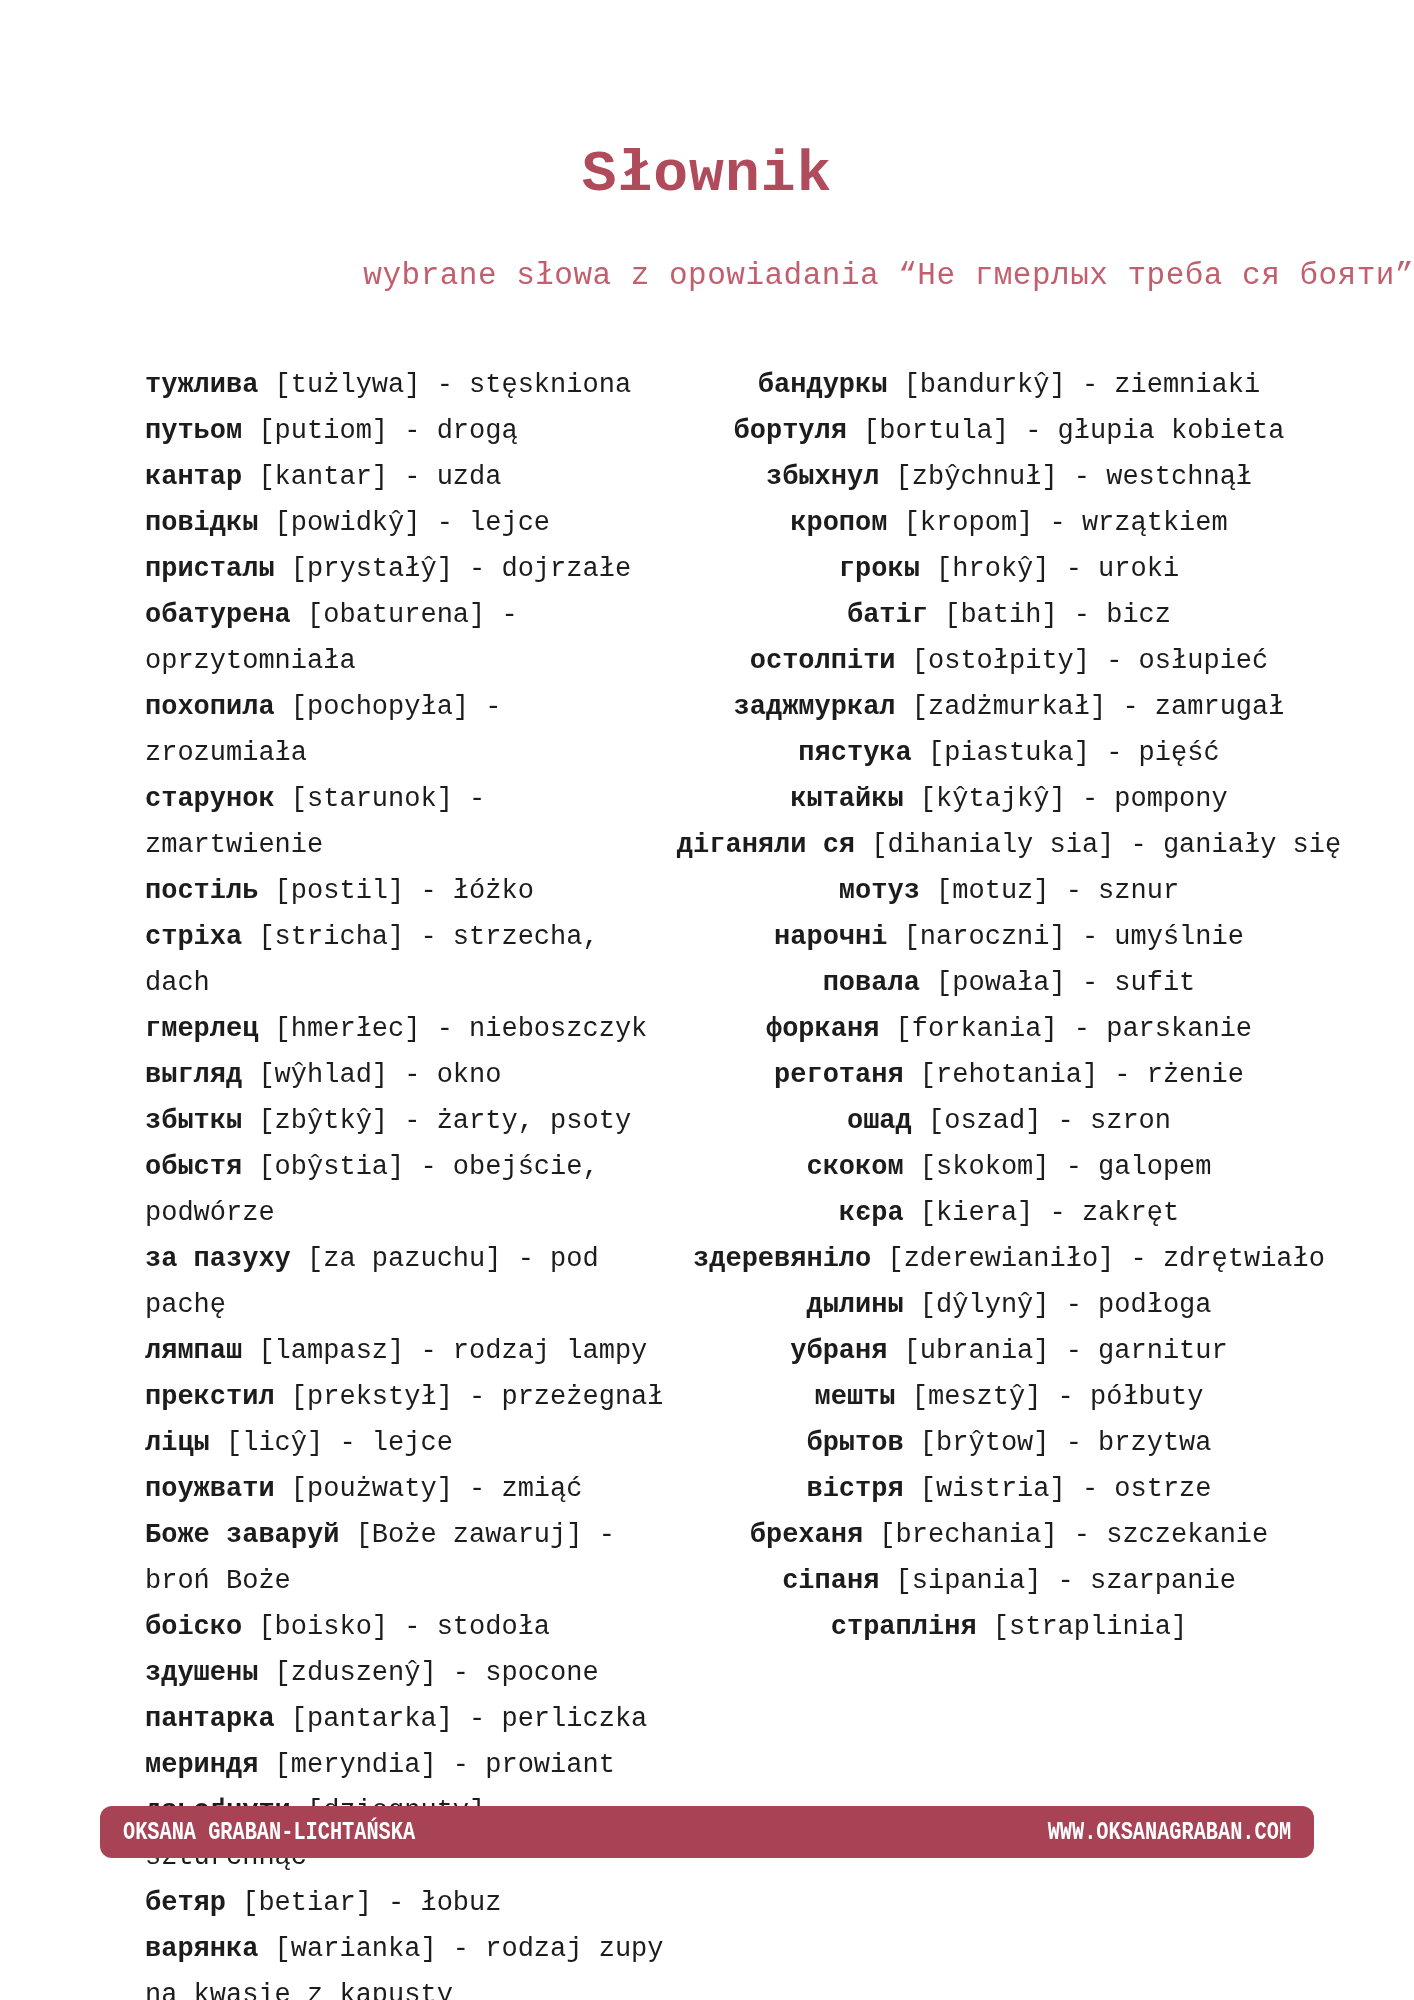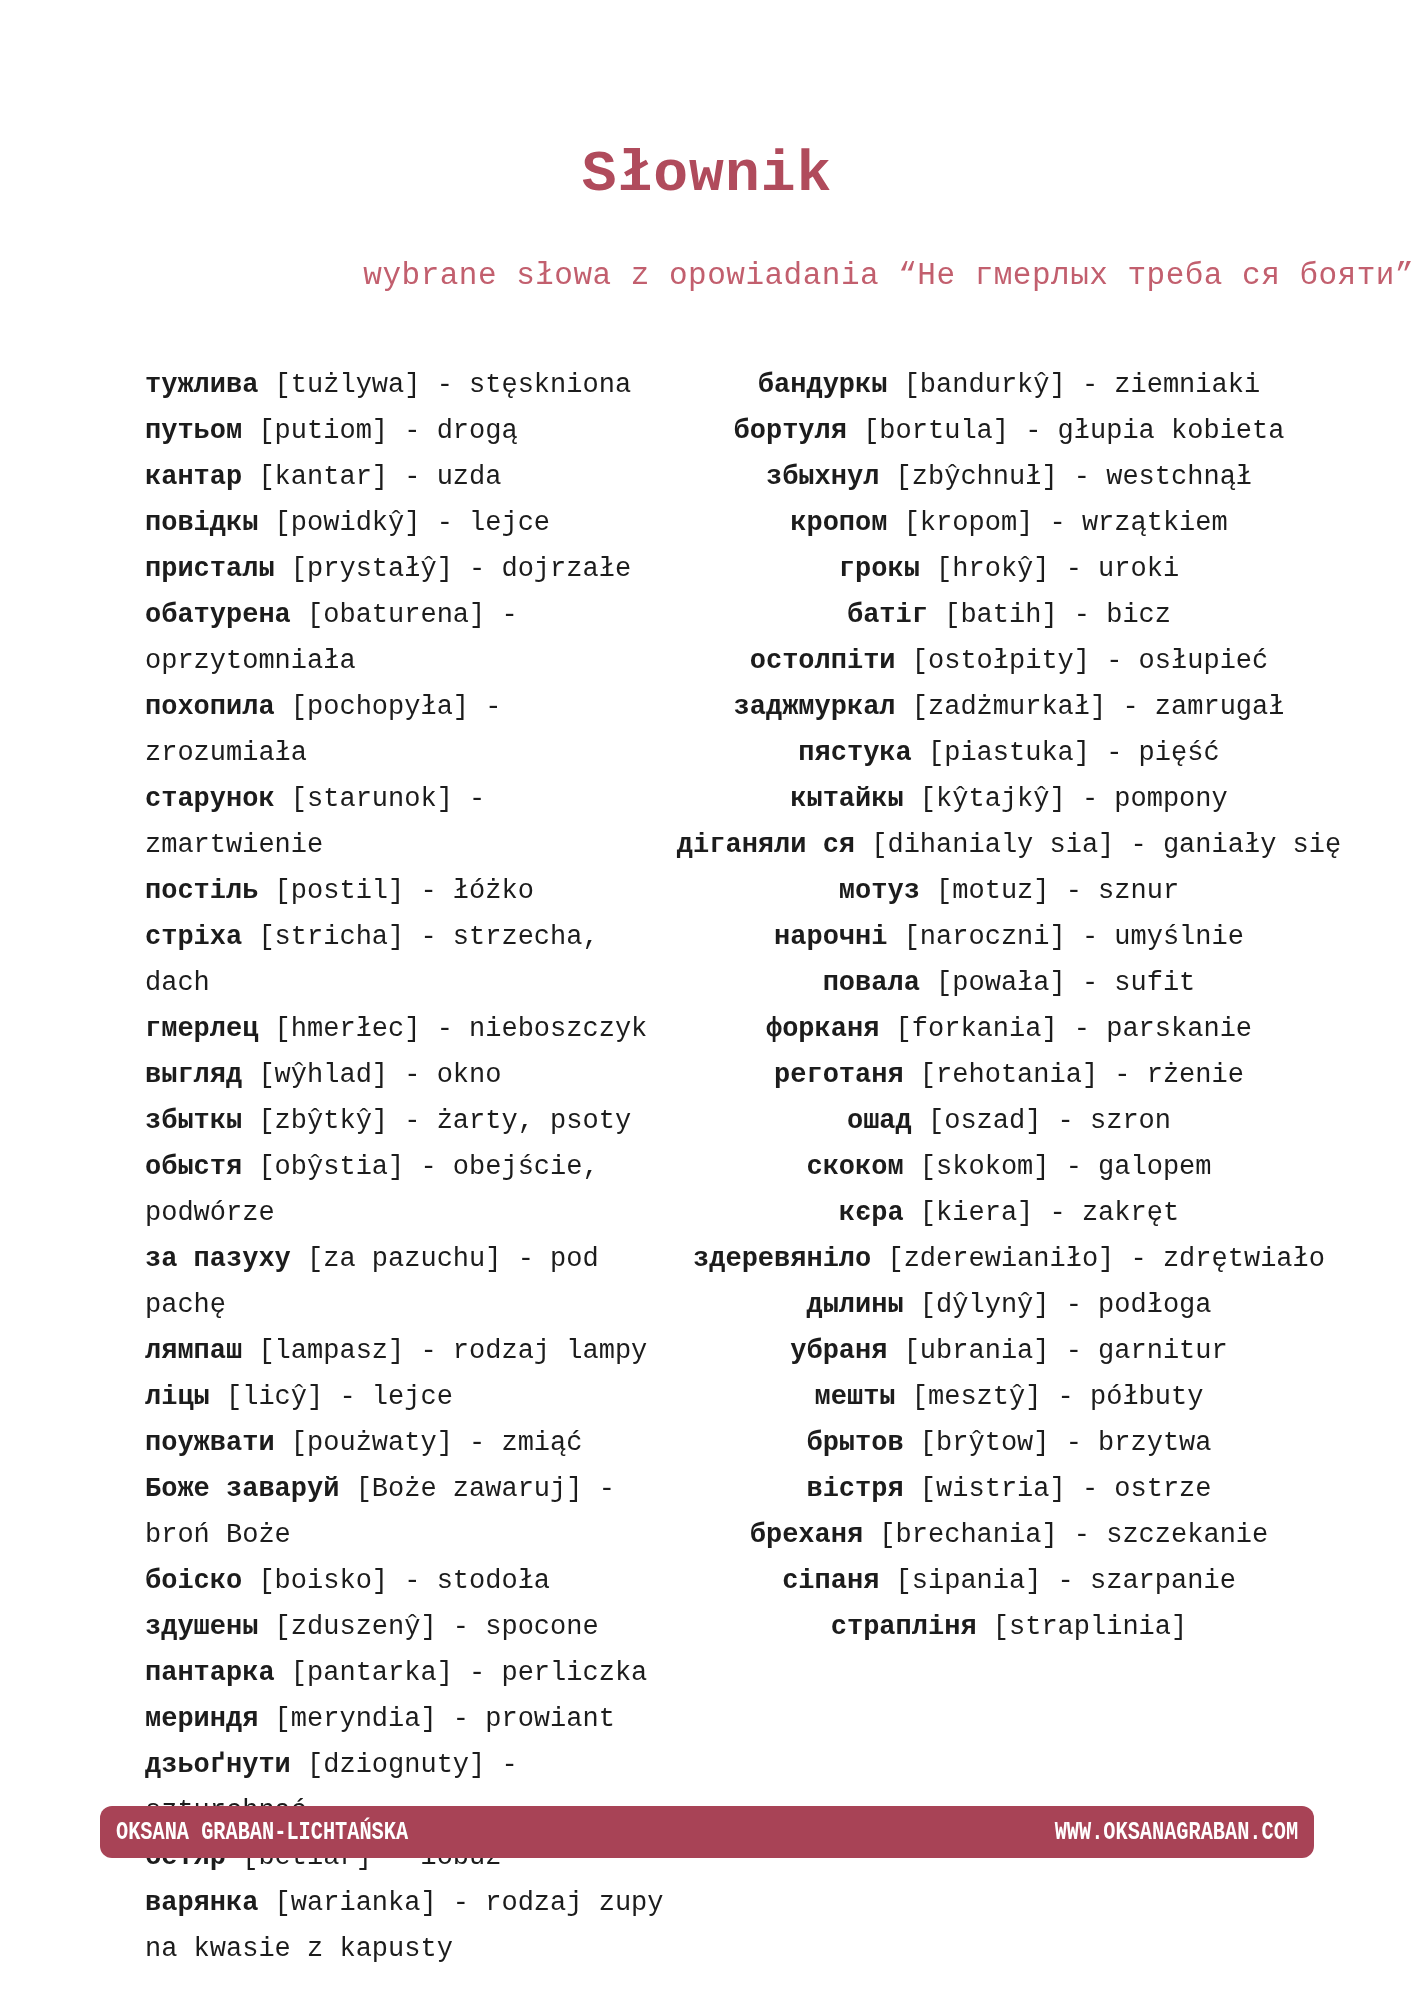--- a/index.html
+++ b/index.html
@@ -65,21 +65,21 @@
     position: absolute;
     top: 1806px;
     left: 100px;
     right: 100px;
     height: 52px;
     background: var(--footer-color, #a84356);
     border-radius: 12px;
     display: flex;
     align-items: center;
     justify-content: space-between;
-    padding: 0 16px;
+    padding: 0 23px;
     box-sizing: border-box;
   }
   .footer .ftext {
     color: #ffffff;
     font-weight: 700;
     font-size: 26px;
     letter-spacing: 0px;
     white-space: nowrap;
   }
   .footer .ftext.left  { transform: scaleX(0.78); transform-origin: left center; }
@@ -105,20 +105,21 @@
         <div class="entry"><span class="word">похопила</span><span class="definition"> [pochopyła] - zrozumiała</span></div>
         <div class="entry"><span class="word">старунок</span><span class="definition"> [starunok] - zmartwienie</span></div>
         <div class="entry"><span class="word">постіль</span><span class="definition"> [postil] - łóżko</span></div>
         <div class="entry"><span class="word">стріха</span><span class="definition"> [stricha] - strzecha, dach</span></div>
         <div class="entry"><span class="word">гмерлец</span><span class="definition"> [hmerłec] - nieboszczyk</span></div>
         <div class="entry"><span class="word">выгляд</span><span class="definition"> [wŷhlad] - okno</span></div>
         <div class="entry"><span class="word">збыткы</span><span class="definition"> [zbŷtkŷ] - żarty, psoty</span></div>
         <div class="entry"><span class="word">обыстя</span><span class="definition"> [obŷstia] - obejście, podwórze</span></div>
         <div class="entry"><span class="word">за пазуху</span><span class="definition"> [za pazuchu] - pod pachę</span></div>
         <div class="entry"><span class="word">лямпаш</span><span class="definition"> [lampasz] - rodzaj lampy</span></div>
+        <div class="entry"><span class="word">прекстил</span><span class="definition"> [prekstył] - przeżegnał</span></div>
         <div class="entry"><span class="word">ліцы</span><span class="definition"> [licŷ] - lejce</span></div>
         <div class="entry"><span class="word">поужвати</span><span class="definition"> [poużwaty] - zmiąć</span></div>
         <div class="entry"><span class="word">Боже заваруй</span><span class="definition"> [Boże zawaruj] - broń Boże</span></div>
         <div class="entry"><span class="word">боіско</span><span class="definition"> [boisko] - stodoła</span></div>
         <div class="entry"><span class="word">здушены</span><span class="definition"> [zduszenŷ] - spocone</span></div>
         <div class="entry"><span class="word">пантарка</span><span class="definition"> [pantarka] - perliczka</span></div>
         <div class="entry"><span class="word">мериндя</span><span class="definition"> [meryndia] - prowiant</span></div>
         <div class="entry"><span class="word">дзьоґнути</span><span class="definition"> [dziognuty] - szturchnąć</span></div>
         <div class="entry"><span class="word">бетяр</span><span class="definition"> [betiar] - łobuz</span></div>
         <div class="entry"><span class="word">варянка</span><span class="definition"> [warianka] - rodzaj zupy na kwasie z kapusty</span></div>

